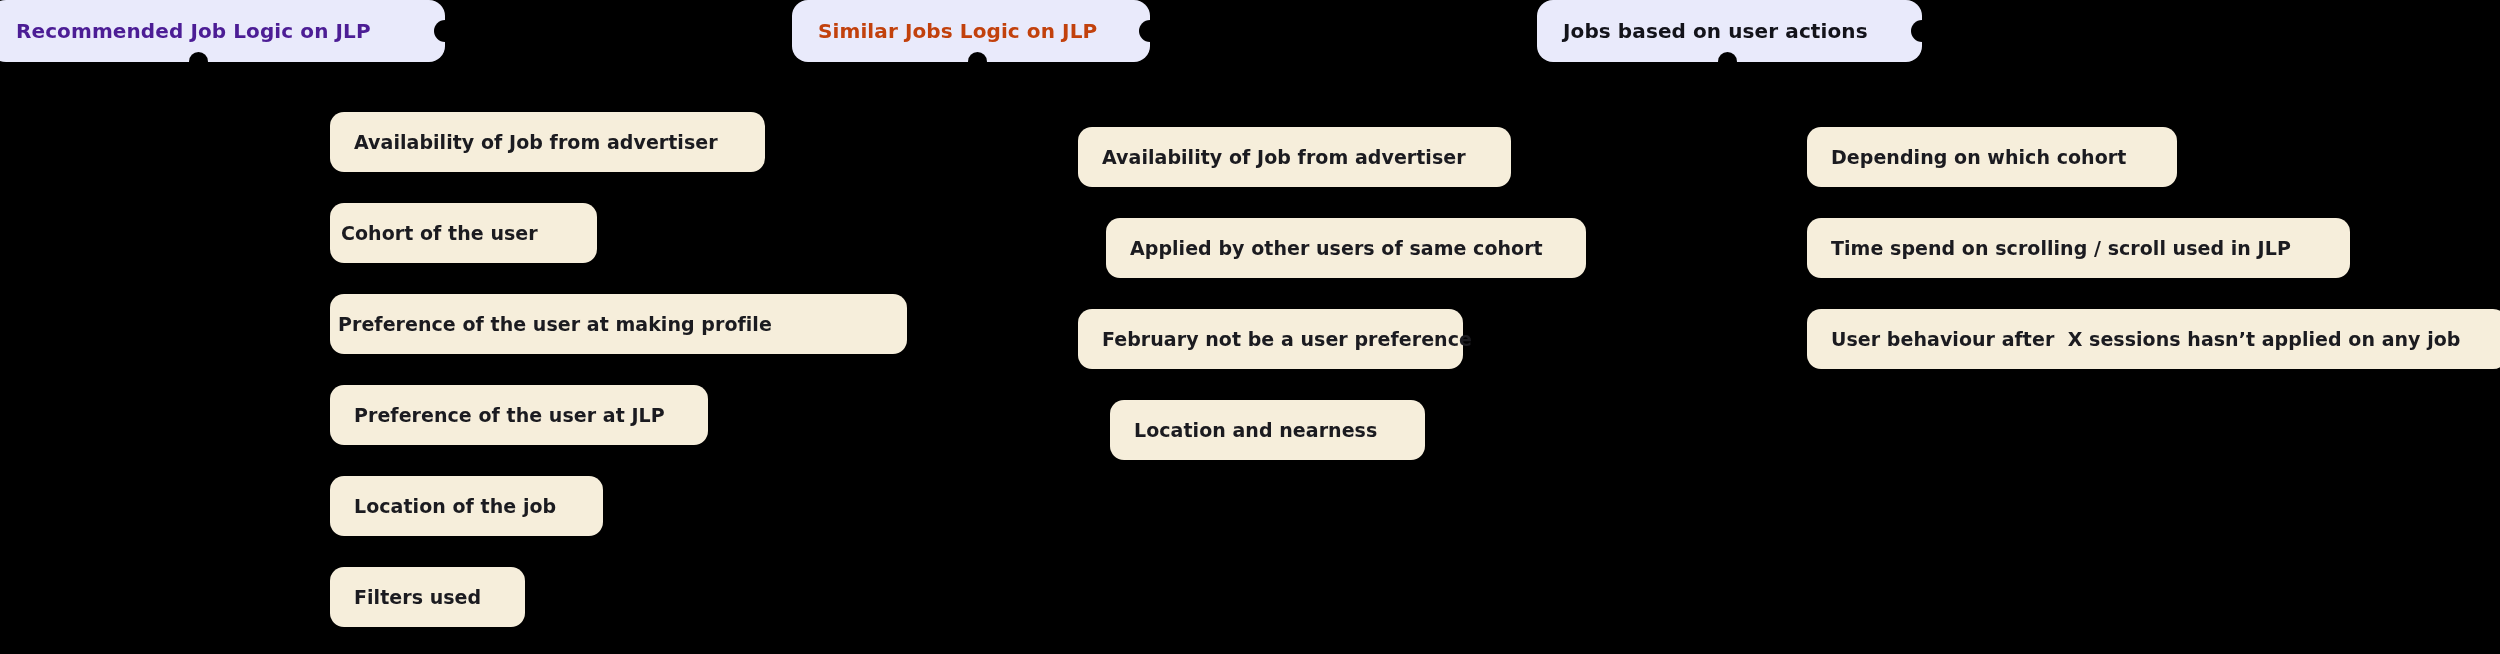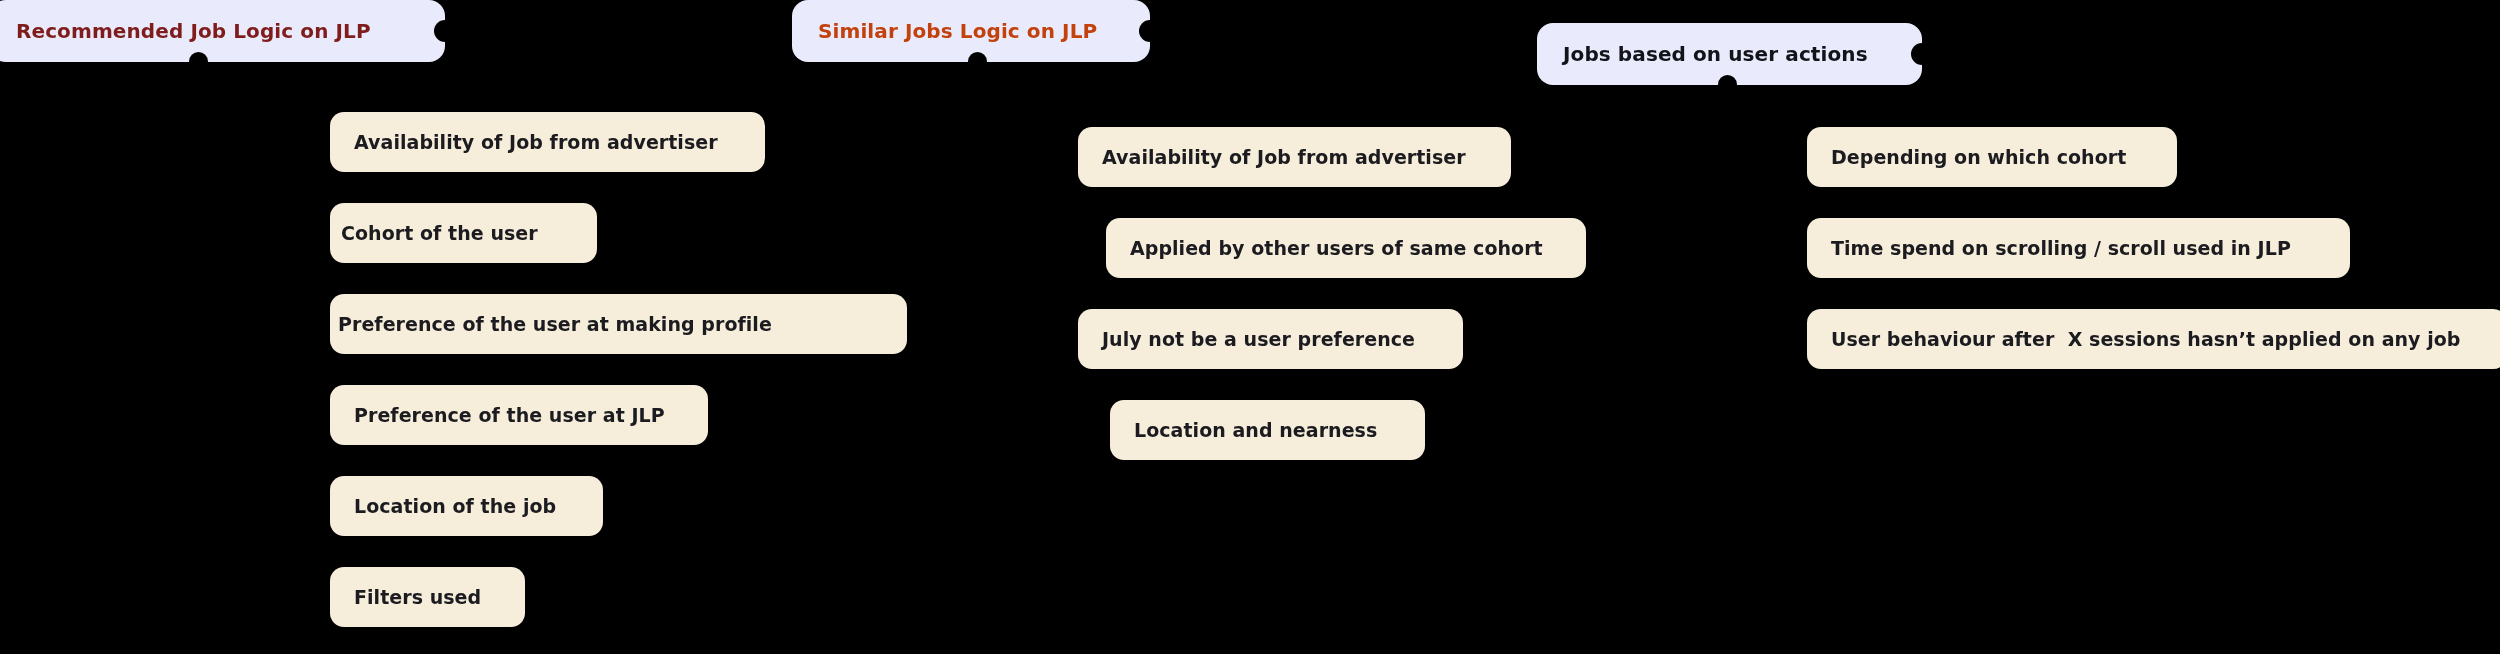--- a/index.html
+++ b/index.html
@@ -82,40 +82,40 @@
 
   .col1 .leaf-label { font-size: 19px; }
   .col2 .leaf-label { font-size: 19px; }
   .col3 .leaf-label { font-size: 19px; }
 </style>
 </head>
 <body>
 
 <div id="canvas" style="width: 2500px; height: 654px; background: rgb(0, 0, 0);">
     <div class="branch" style="left: -10px; top: 0px; width: 455px; background: rgb(233, 234, 251);">
-      <span class="branch-label" style="color: #7f1d1d;">Recommended Job Logic on JLP</span>
+      <span class="branch-label" style="color: #4c1d95;">Recommended Job Logic on JLP</span>
       <span class="branch-notch" style="background: rgb(0, 0, 0);"></span>
       <span class="branch-dot" style="left: 199px; background: rgb(0, 0, 0);"></span>
     </div>
     <div class="leaf col1" style="left: 330px; top: 112px; width: 435px; background: rgb(246, 238, 219);"><span class="leaf-label">Availability of Job from advertiser</span></div>
     <div class="leaf col1" style="left: 330px; top: 203px; width: 267px; background: rgb(246, 238, 219); padding-left: 11px;"><span class="leaf-label">Cohort of the user</span></div>
     <div class="leaf col1" style="left: 330px; top: 294px; width: 577px; background: rgb(246, 238, 219); padding-left: 8px;"><span class="leaf-label">Preference of the user at making profile</span></div>
     <div class="leaf col1" style="left: 330px; top: 476px; width: 273px; background: rgb(246, 238, 219);"><span class="leaf-label">Location of the job</span></div>
     <div class="leaf col1" style="left: 330px; top: 385px; width: 378px; background: rgb(246, 238, 219);"><span class="leaf-label">Preference of the user at JLP</span></div>
     <div class="leaf col1" style="left: 330px; top: 567px; width: 195px; background: rgb(246, 238, 219);"><span class="leaf-label">Filters used</span></div>
     <div class="branch" style="left: 792px; top: 0px; width: 358px; background: rgb(233, 234, 251);">
       <span class="branch-label" style="color: #c2410c;">Similar Jobs Logic on JLP</span>
       <span class="branch-notch" style="background: rgb(0, 0, 0);"></span>
       <span class="branch-dot" style="left: 176px; background: rgb(0, 0, 0);"></span>
     </div>
     <div class="leaf col2" style="left: 1078px; top: 127px; width: 433px; background: rgb(246, 238, 219);"><span class="leaf-label">Availability of Job from advertiser</span></div>
     <div class="leaf col2" style="left: 1078px; top: 218px; width: 480px; background: rgb(246, 238, 219); margin-left: 28px;"><span class="leaf-label">Applied by other users of same cohort</span></div>
-    <div class="leaf col2" style="left: 1078px; top: 309px; width: 385px; background: rgb(246, 238, 219);"><span class="leaf-label">July not be a user preference</span></div>
+    <div class="leaf col2" style="left: 1078px; top: 309px; width: 385px; background: rgb(246, 238, 219);"><span class="leaf-label">February not be a user preference</span></div>
     <div class="leaf col2" style="left: 1078px; top: 400px; width: 315px; background: rgb(246, 238, 219); margin-left: 32px;"><span class="leaf-label">Location and nearness</span></div>
-    <div class="branch" style="left: 1537px; top: 0px; width: 385px; background: rgb(233, 234, 251); margin-top: 23px;">
+    <div class="branch" style="left: 1537px; top: 0px; width: 385px; background: rgb(233, 234, 251);">
       <span class="branch-label" style="color: rgb(19, 19, 26);">Jobs based on user actions</span>
       <span class="branch-notch" style="background: rgb(0, 0, 0);"></span>
       <span class="branch-dot" style="left: 181px; background: rgb(0, 0, 0);"></span>
     </div>
     <div class="leaf col3" style="left: 1807px; top: 127px; width: 370px; background: rgb(246, 238, 219);"><span class="leaf-label">Depending on which cohort</span></div>
     <div class="leaf col3" style="left: 1807px; top: 218px; width: 543px; background: rgb(246, 238, 219);"><span class="leaf-label">Time spend on scrolling / scroll used in JLP</span></div>
     <div class="leaf col3" style="left: 1807px; top: 309px; width: 700px; background: rgb(246, 238, 219);"><span class="leaf-label">User behaviour after  X sessions hasn’t applied on any job</span></div>
   </div>
 
 </body></html>

